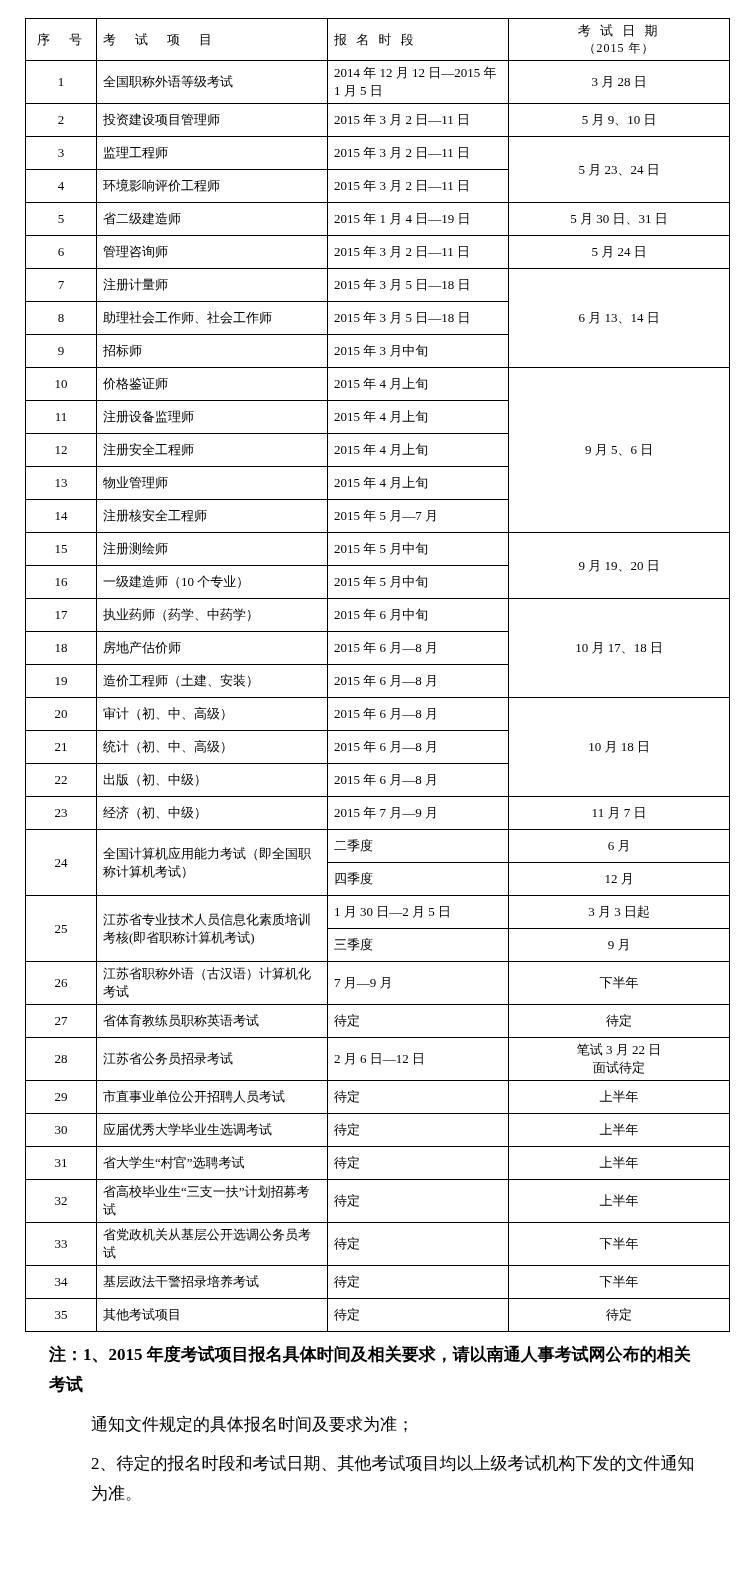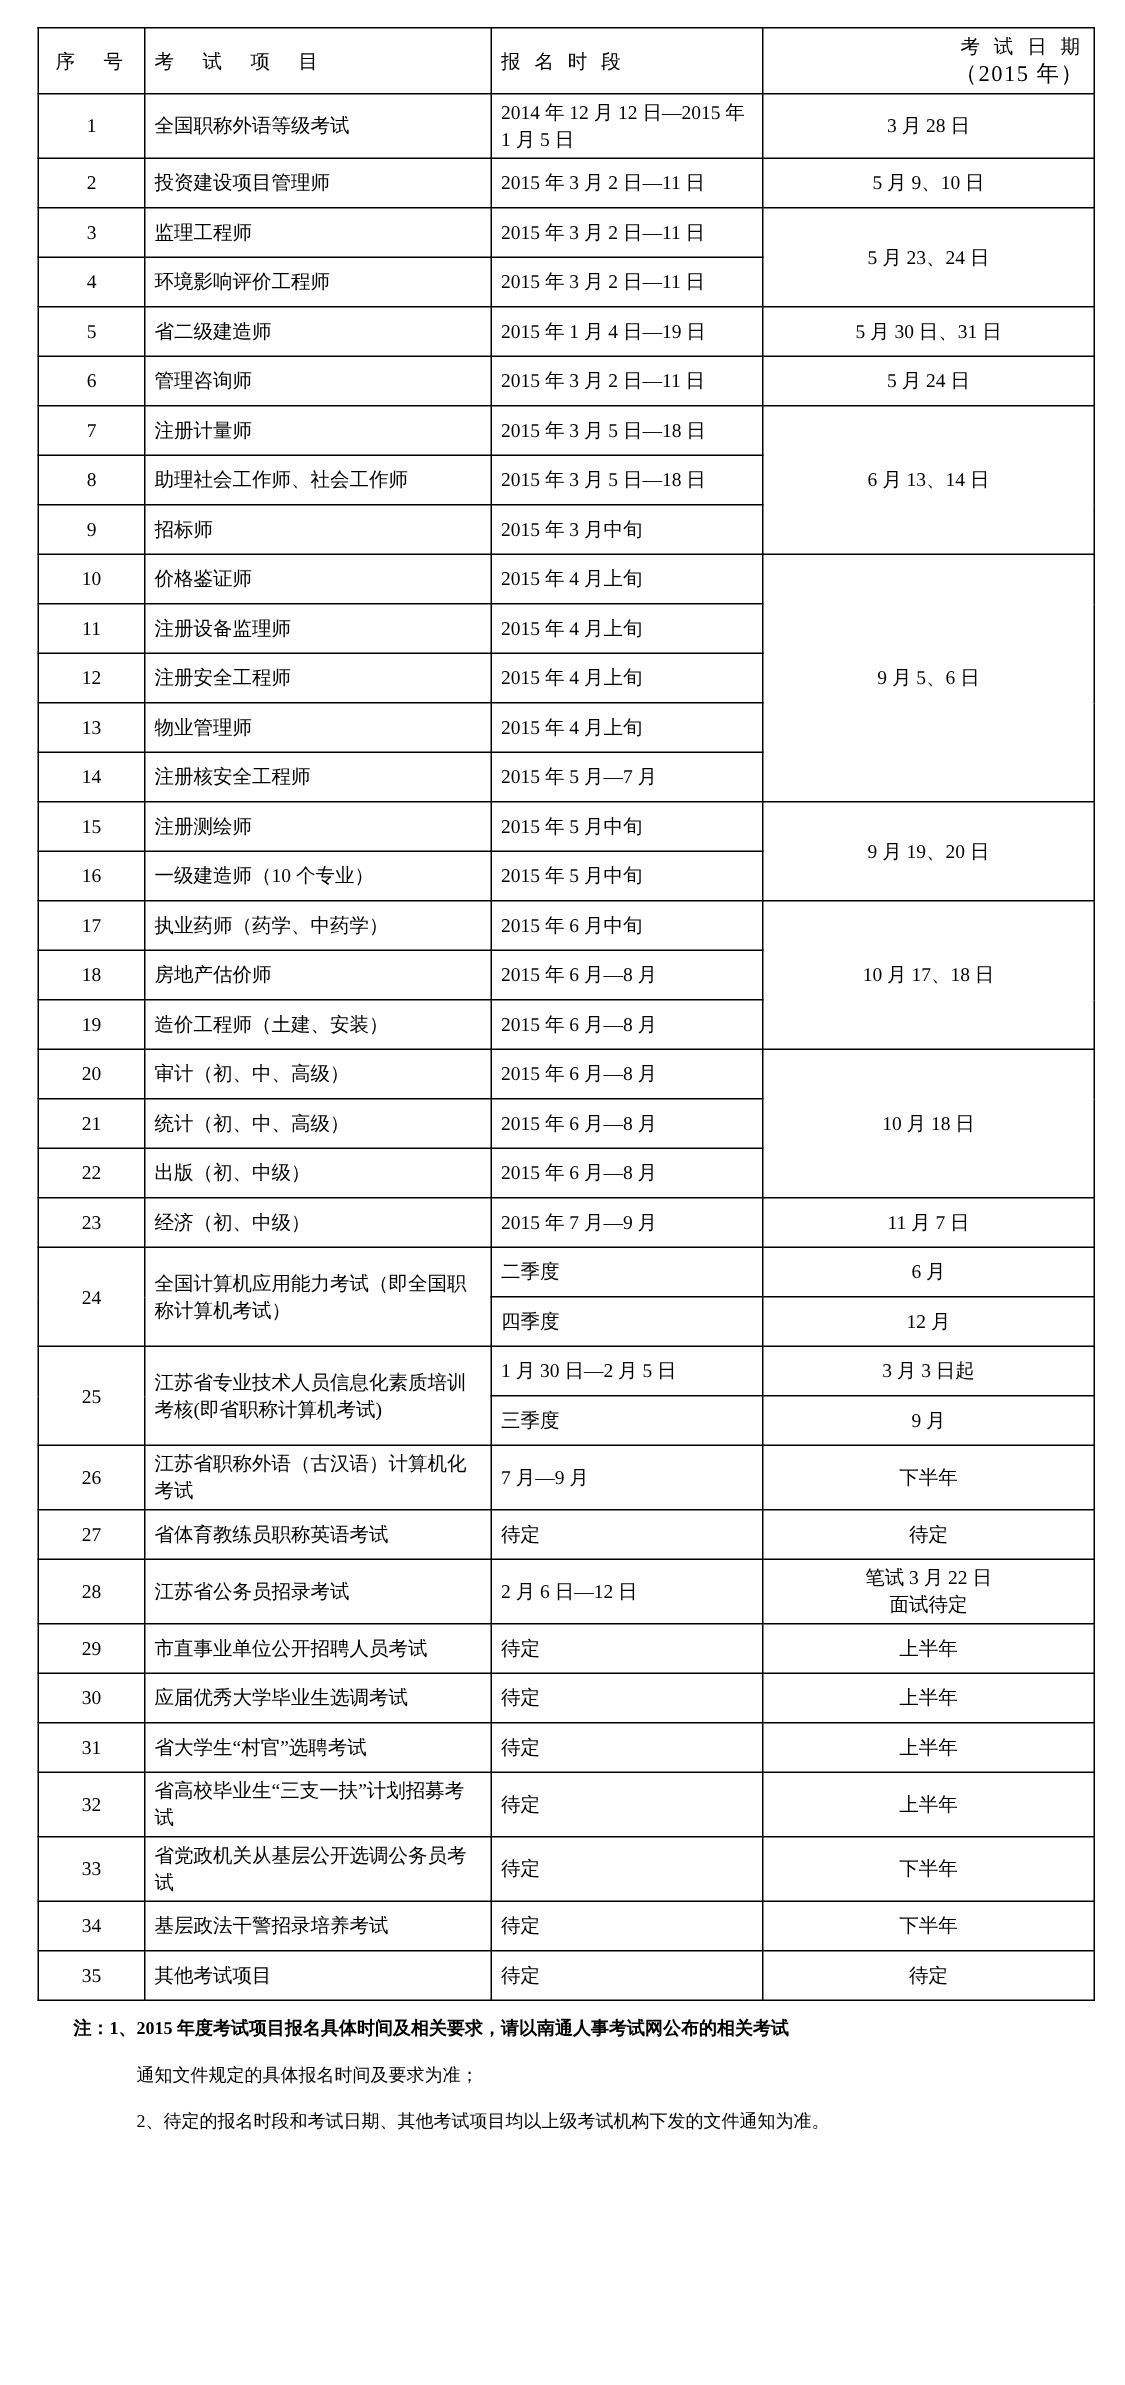--- a/index.html
+++ b/index.html
@@ -36,40 +36,40 @@
     border: 1px solid #000000;
     font-size: 13px;
     font-weight: normal;
     padding: 3px 6px;
     vertical-align: middle;
     font-family: "Liberation Serif", "DejaVu Serif", serif;
   }
   .col-no    { width: 58px;  text-align: center; }
   .col-item  { width: 218px; text-align: left; }
   .col-reg   { width: 168px; text-align: left; }
-  .col-date  { width: 208px; text-align: right; }
+  .col-date  { width: 208px; text-align: center; }
 
   thead td {
     text-align: center;
     font-weight: bold;
     font-size: 14px;
     letter-spacing: 3px;
     padding: 10px 2px;
   }
   thead td .sub {
     display: block;
     letter-spacing: 1px;
-    font-size: 15px;
+    font-size: 12px;
   }
   tbody td { height: 26px; }
   td.center { text-align: center; }
   .notes {
     width: 652px;
     margin: 8px auto 0 auto;
-    font-size: 12px;
+    font-size: 17px;
     line-height: 1.75;
     font-family: "Liberation Serif", "DejaVu Serif", serif;
   }
   .notes .note-line { display: block; }
   .notes .note-indent { display: block; padding-left: 42px; margin-top: 10px; }
   .note-head { font-weight: bold; }
 </style>
 </head>
 <body>
 

